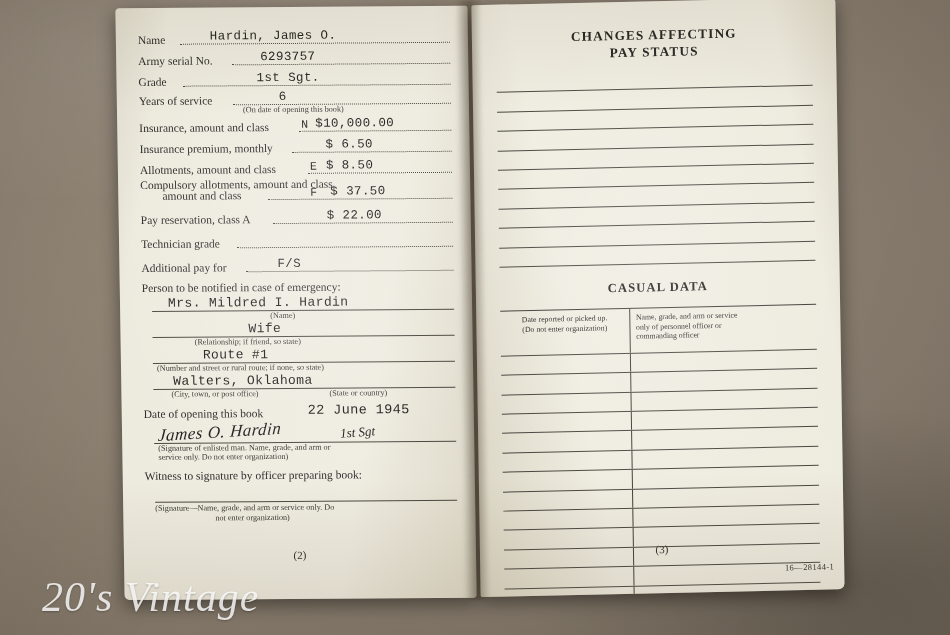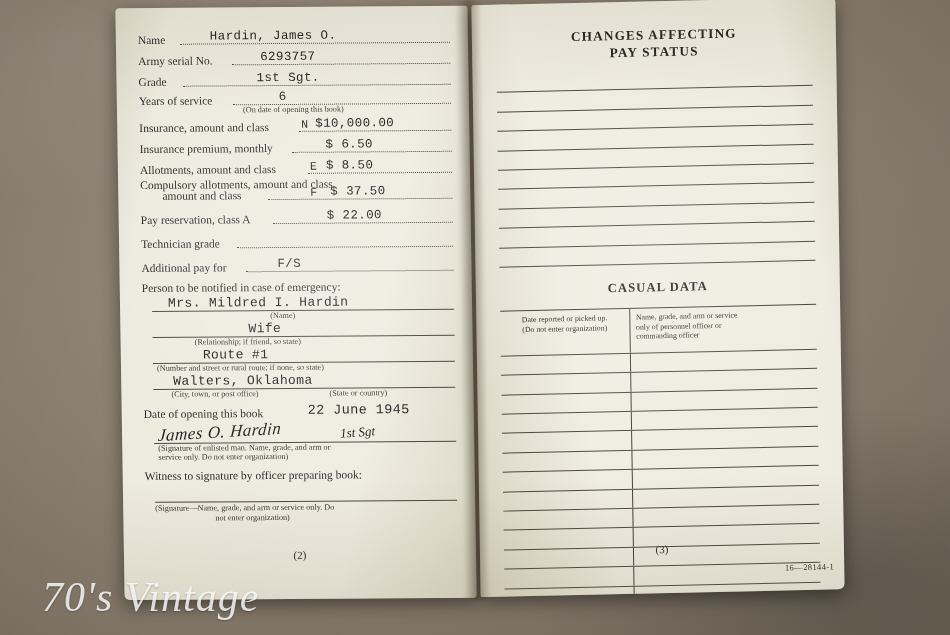--- a/index.html
+++ b/index.html
@@ -494,13 +494,13 @@
       </div>
 
       <div class="page-num" style="top:542px;">(3)</div>
       <div id="form-code">16—28144-1</div>
     </div>
   </div>
 
   <div id="gutter"></div>
 </div>
 
-<div id="watermark">70's Vintage</div>
+<div id="watermark">20's Vintage</div>
 
 </body></html>

